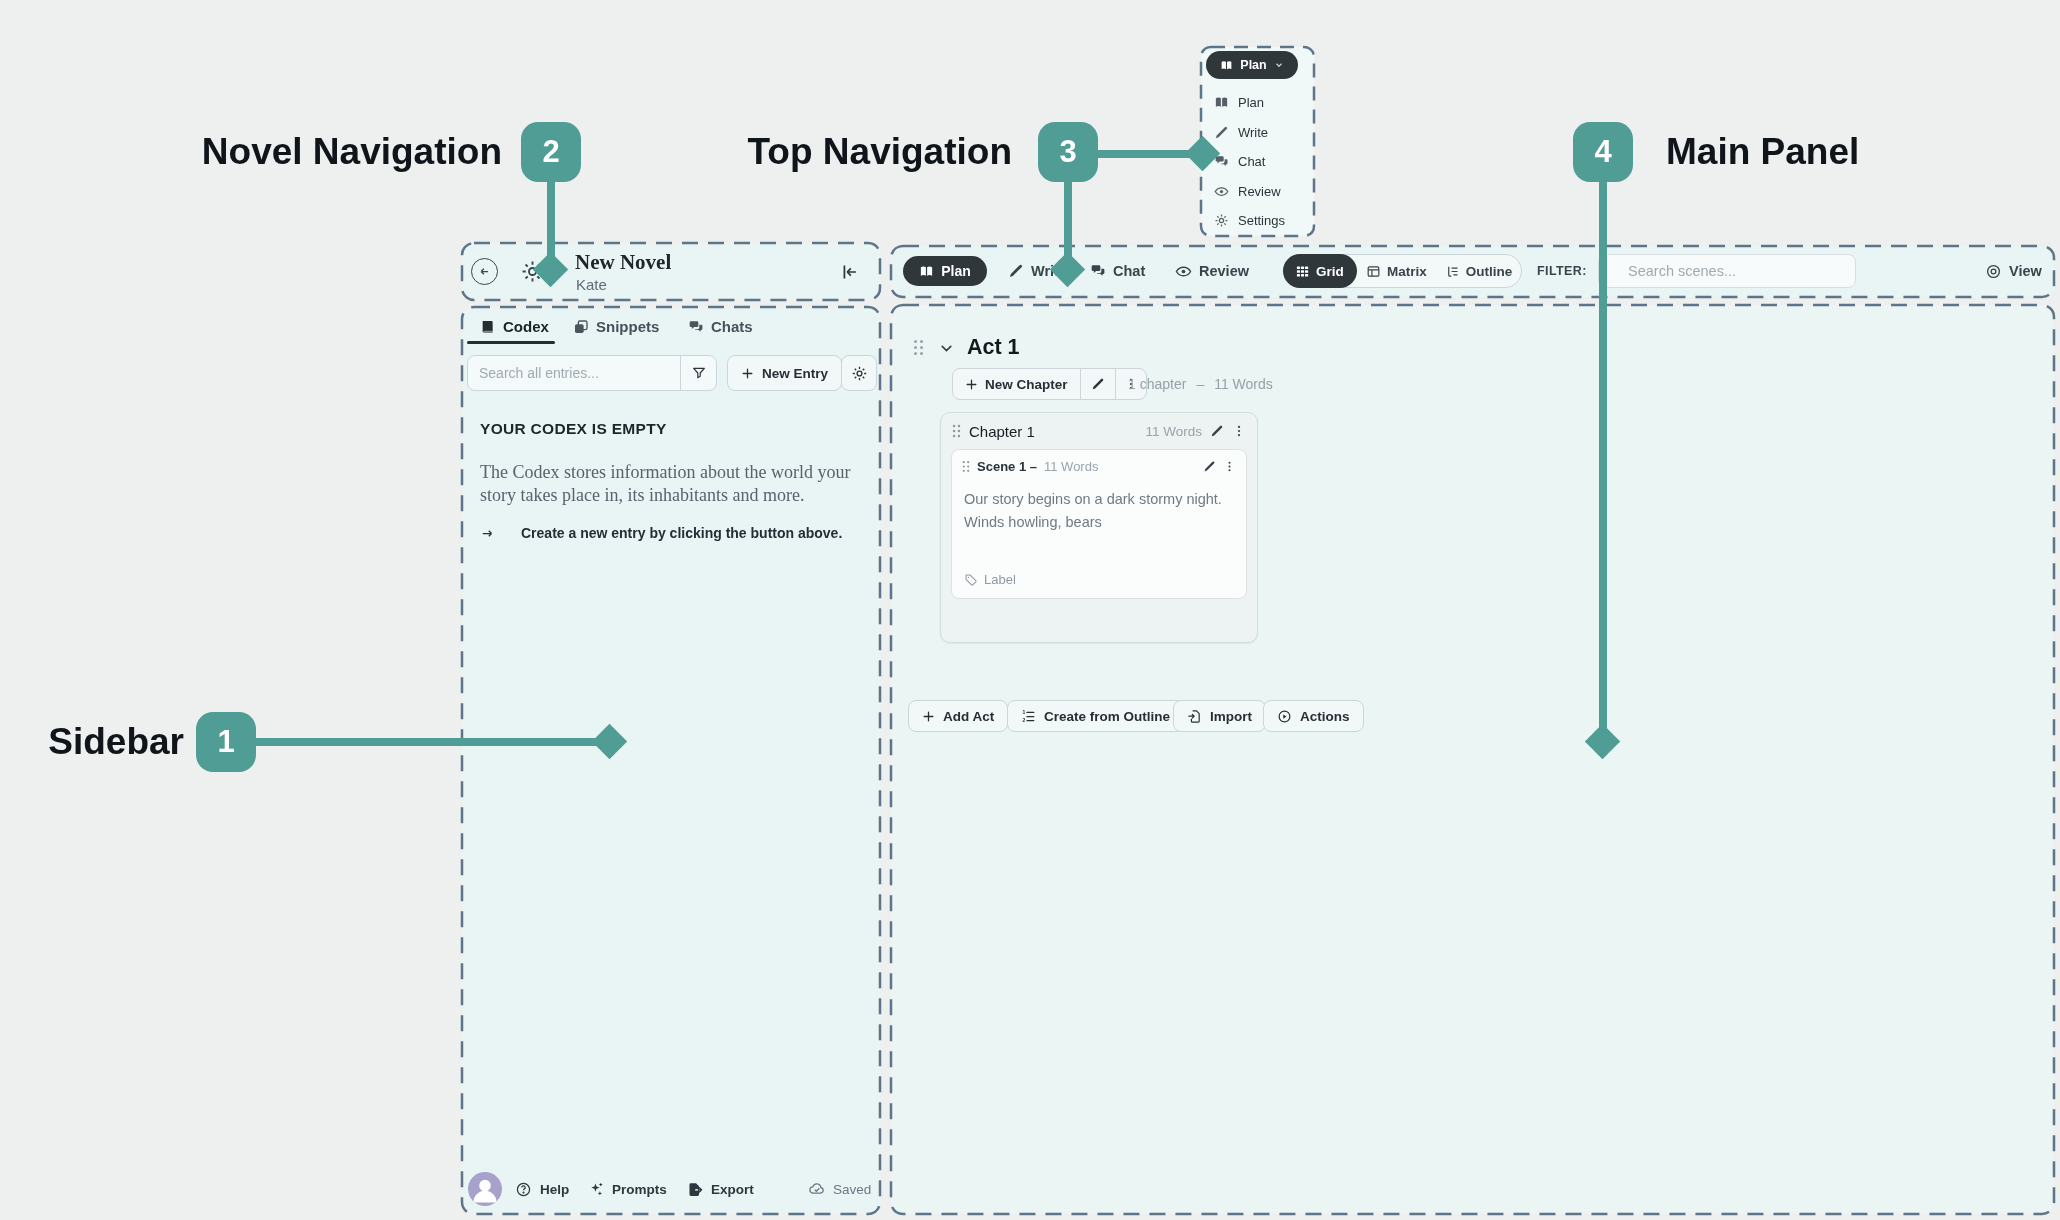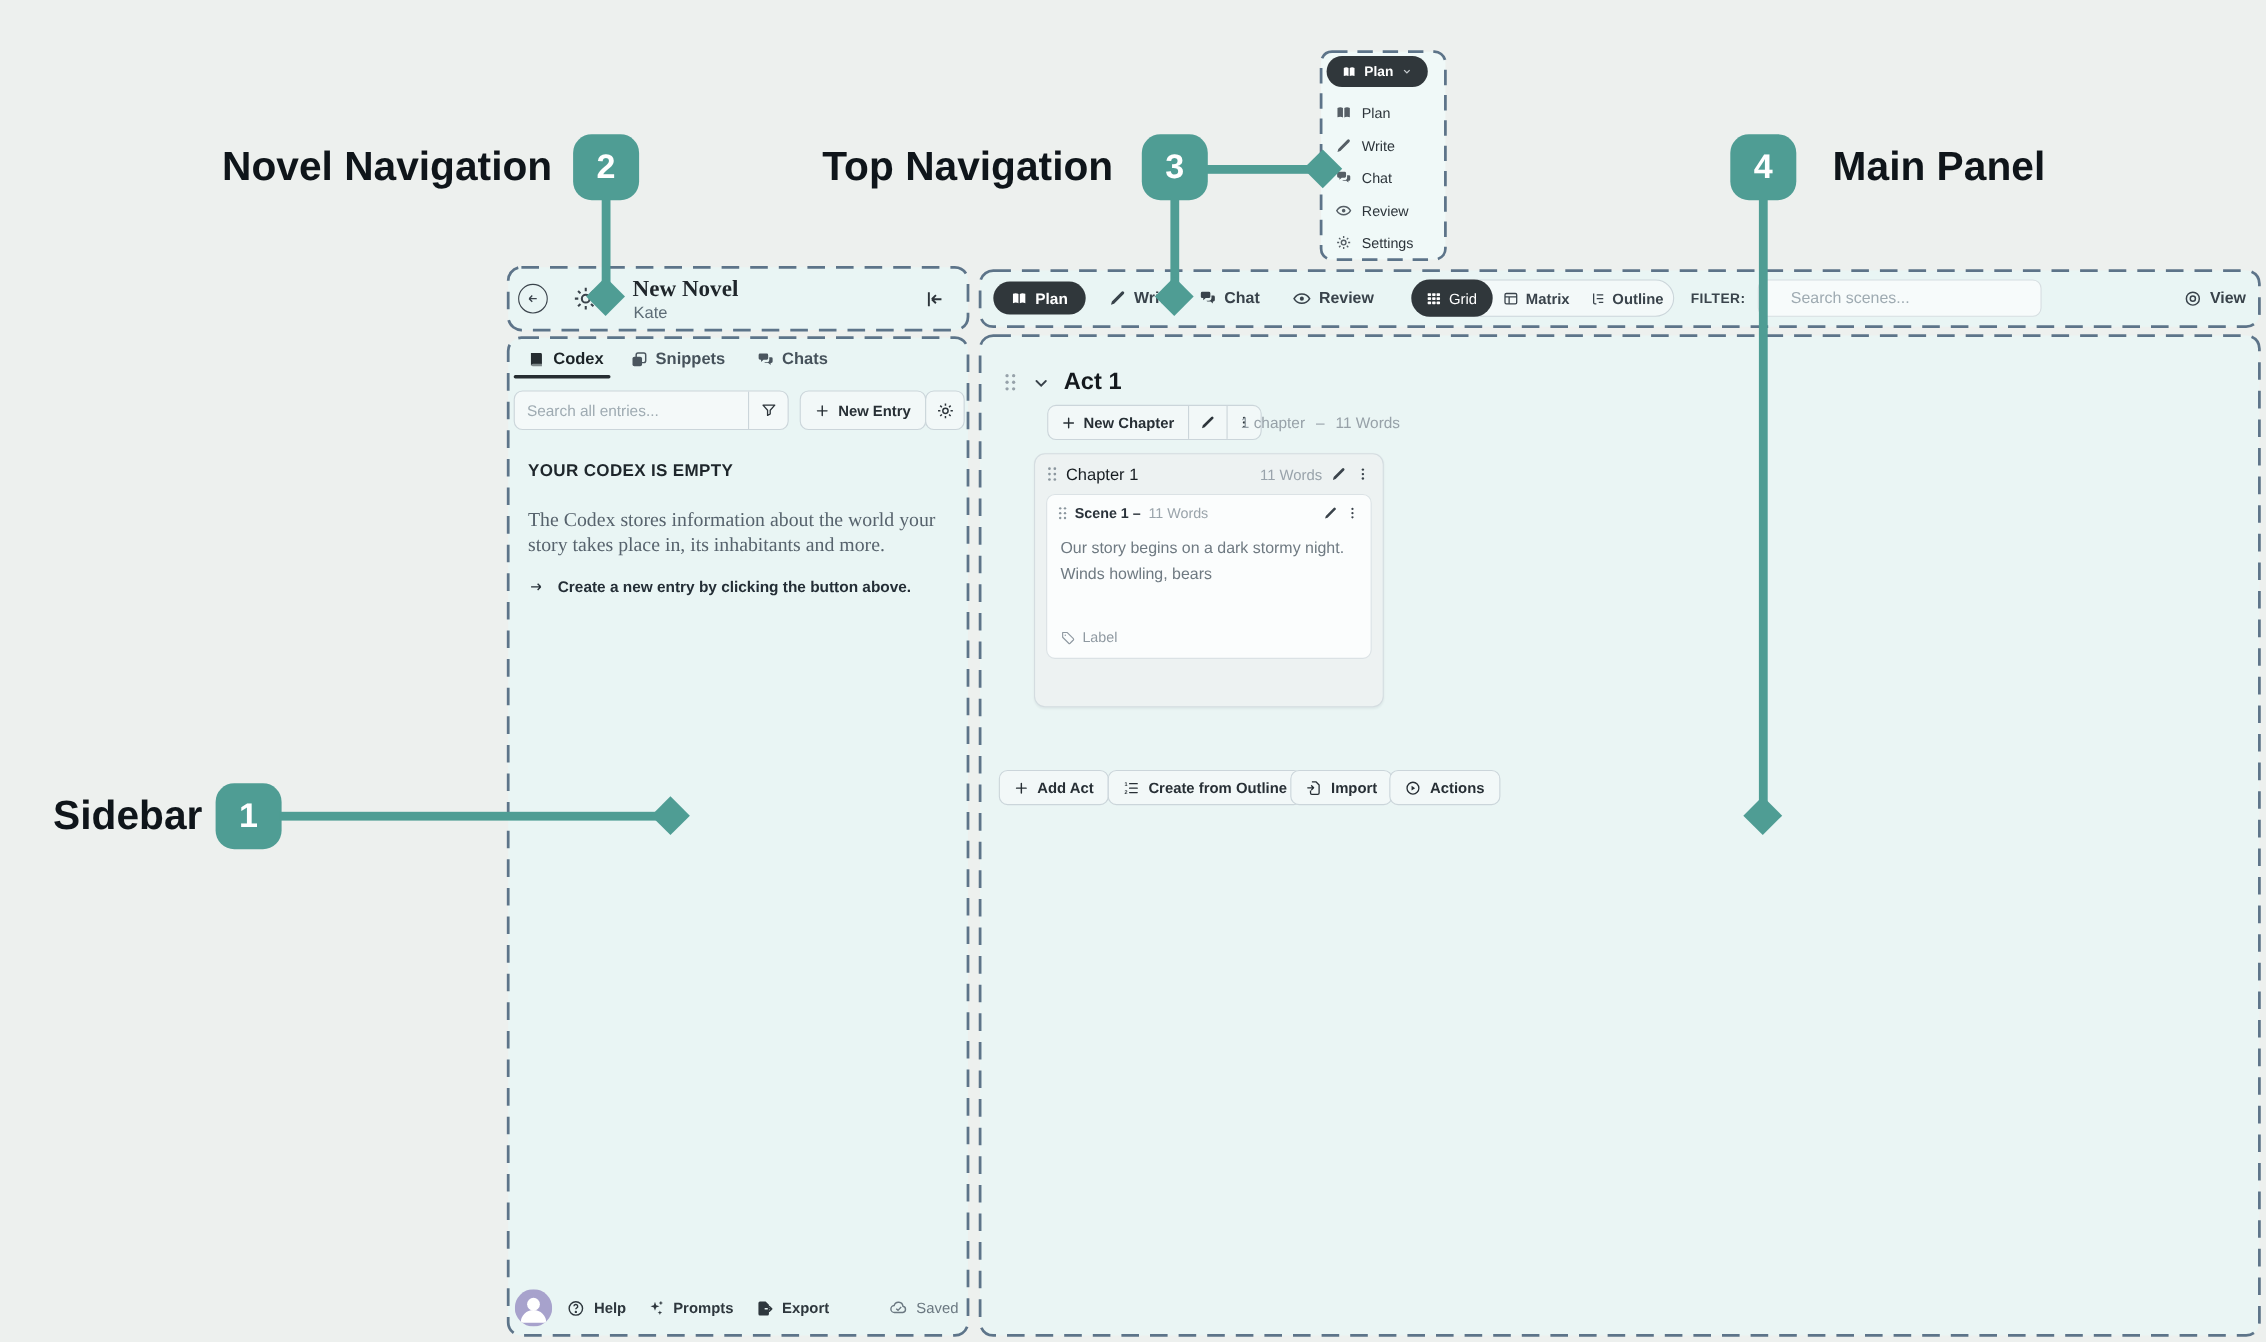--- a/index.html
+++ b/index.html
@@ -194,21 +194,21 @@
   <span>
       <svg width="17" height="17" viewBox="0 0 24 24" fill="none" stroke="#2d353b" stroke-width="1.9">
         <circle cx="12" cy="12" r="3.4"></circle>
         <path d="M12 2.5v3M12 18.5v3M2.5 12h3M18.5 12h3M5.3 5.3l2.1 2.1M16.6 16.6l2.1 2.1M18.7 5.3l-2.1 2.1M7.4 16.6l-2.1 2.1"></path>
       </svg>
     </span>
 </div>
 
 <div class="abs" style="left:480px;top:420px;font-size:15.5px;font-weight:700;letter-spacing:.3px;color:#1e262b">YOUR CODEX IS EMPTY</div>
 <div class="abs serif" style="left:480px;top:461px;width:378px;font-size:18px;line-height:23px;color:#57636d">The Codex stores information about the world your story takes place in, its inhabitants and more.</div>
-<div class="abs row" style="left:480px;top:525px;gap:12px">
+<div class="abs row" style="left:480px;top:525px;gap:26px">
   <span>
       <svg width="15" height="15" viewBox="0 0 24 24" fill="none" stroke="#242e36" stroke-width="2">
         <path d="M4.5 12h14M18.5 12l-4.5-4.5M18.5 12l-4.5 4.5"></path>
       </svg>
     </span>
   <span style="font-size:14px;font-weight:700;color:#242e36">Create a new entry by clicking the button above.</span>
 </div>
 
 <div class="abs" style="left:468px;top:1172px">
   <svg width="34" height="34" viewBox="0 0 24 24">
@@ -309,21 +309,21 @@
             <rect x="16" y="4" width="5" height="4" rx="1"></rect>
             <rect x="3" y="10" width="5" height="4" rx="1"></rect>
             <rect x="9.5" y="10" width="5" height="4" rx="1"></rect>
             <rect x="16" y="10" width="5" height="4" rx="1"></rect>
             <rect x="3" y="16" width="5" height="4" rx="1"></rect>
             <rect x="9.5" y="16" width="5" height="4" rx="1"></rect>
             <rect x="16" y="16" width="5" height="4" rx="1"></rect>
           </g>
         </svg>
       </span>
-    <span style="font-size:13.5px;font-weight:400">Grid</span>
+    <span style="font-size:13.5px;font-weight:700">Grid</span>
   </div>
   <div class="row" style="width:80px;height:100%;justify-content:center;gap:6px;font-size:13.5px;font-weight:600;color:#39434b">
     <span>
         <svg width="15" height="15" viewBox="0 0 24 24" fill="none" stroke="#39434b" stroke-width="1.9">
           <rect x="3.5" y="4.5" width="17" height="15" rx="2"></rect>
           <path d="M3.5 9.5h17M9.5 9.5V19.5"></path>
         </svg>
       </span>
     <span>Matrix</span>
   </div>

